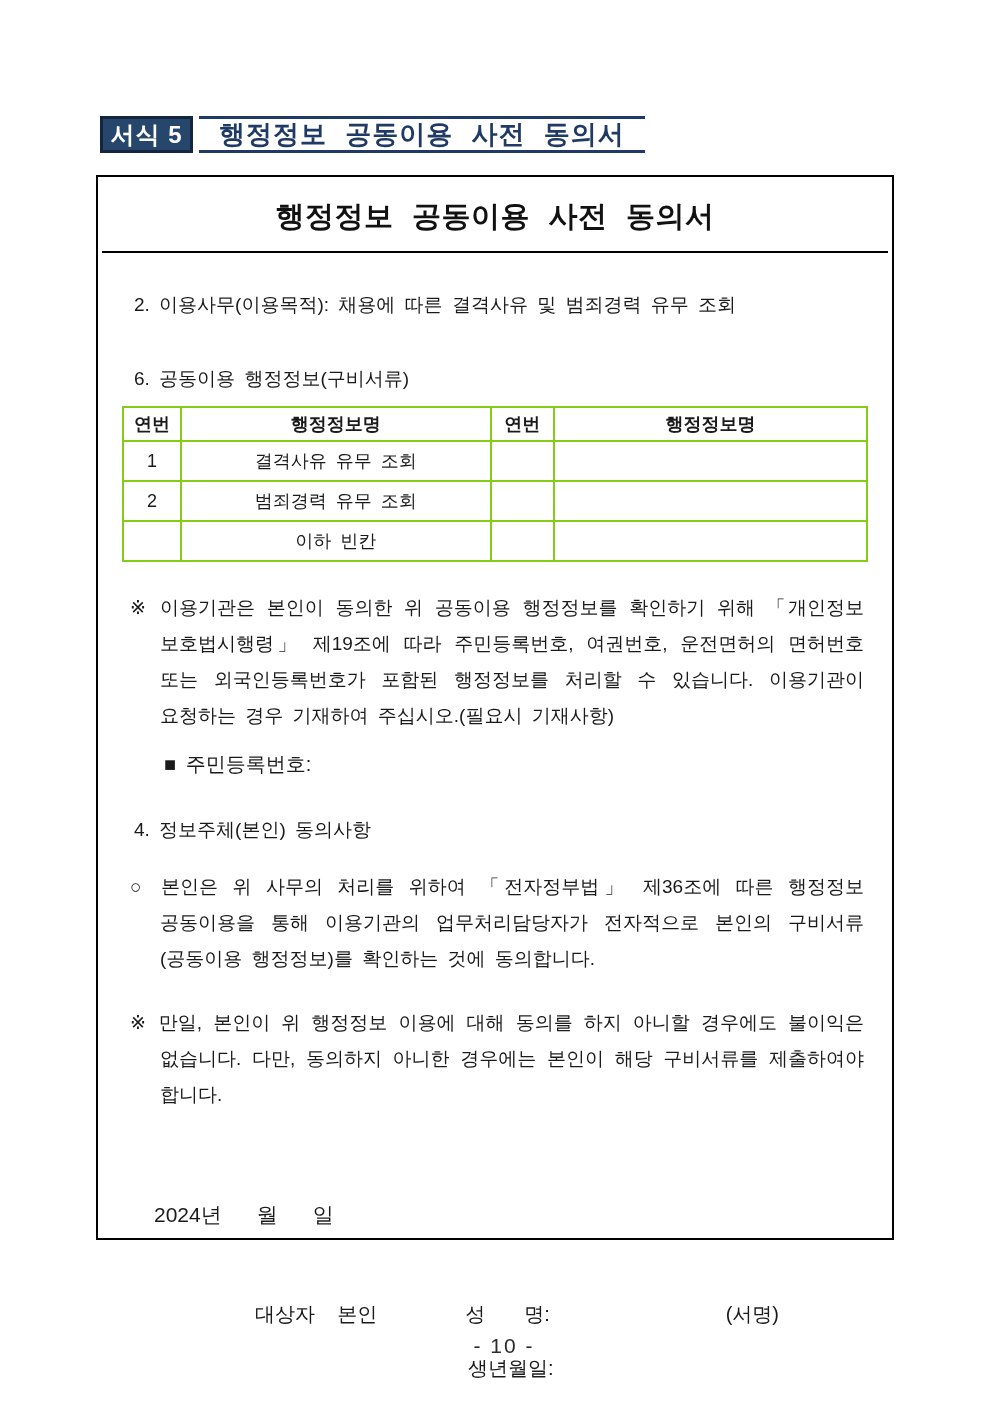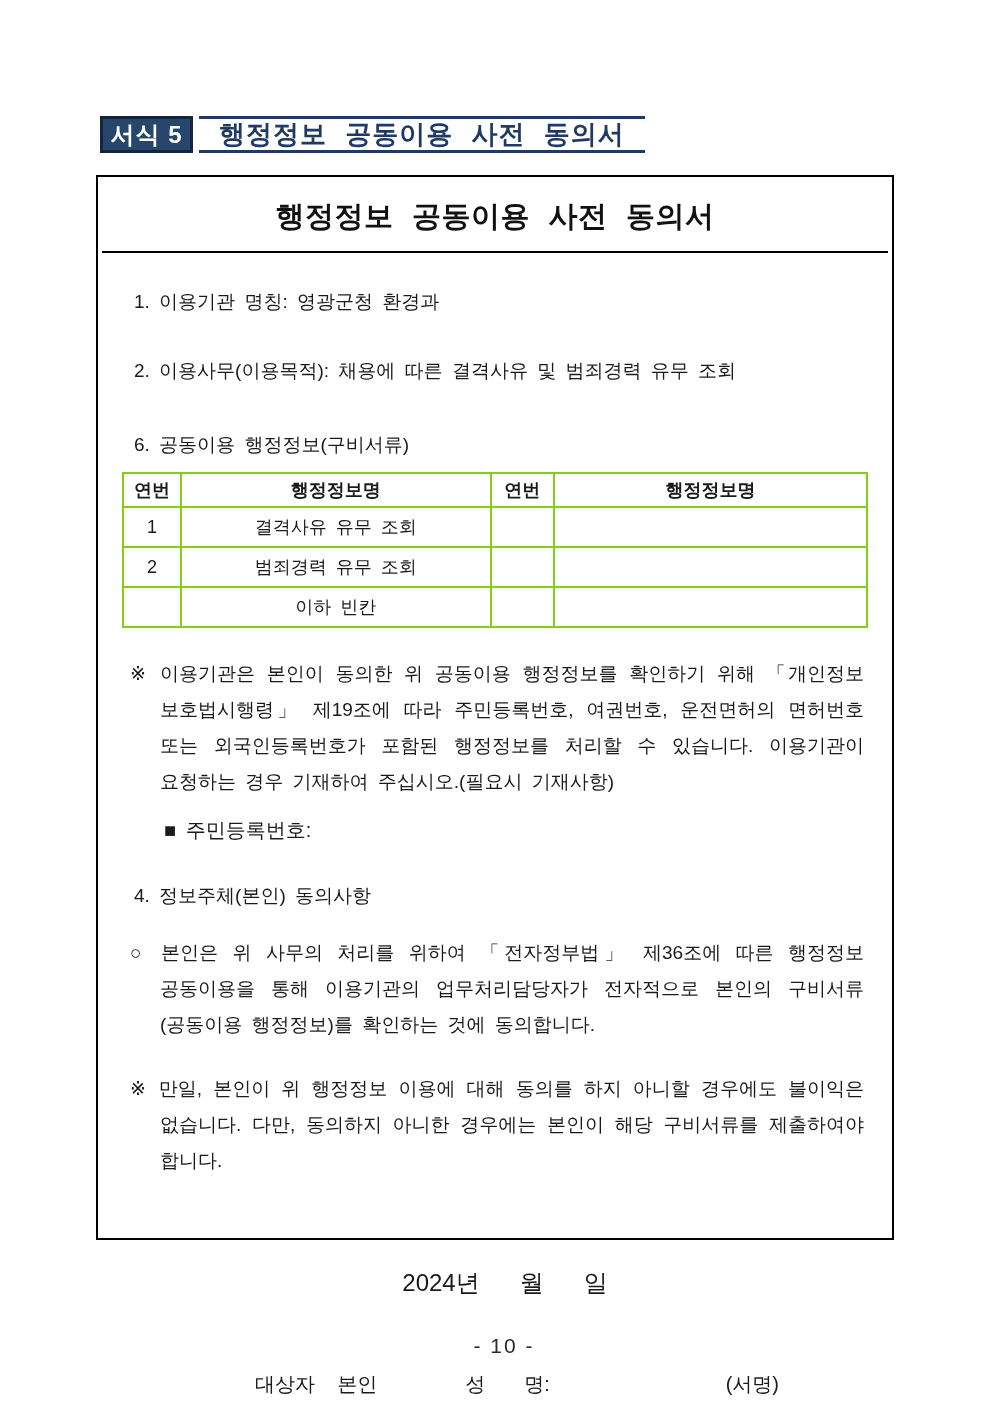--- a/index.html
+++ b/index.html
@@ -108,24 +108,23 @@
     word-break: keep-all;
   }
   .note-1 { margin-top: 24px; }
   .rrn-line { margin-top: 8px; margin-left: 38px; font-size: 20px; line-height: 28px; }
   .consent-para { margin-top: 18px; }
   .note-2 { margin-top: 20px; }
 
   
   .date-line {
     margin-top: 80px;
-    text-align: center;
     position: relative;
-    left: 10px;
-    font-size: 24px;
+    left: 28px;
+    font-size: 21px;
     white-space: pre;
     word-spacing: normal;
   }
   .sign-block { margin-top: 50px; font-size: 20px; word-spacing: normal; }
   .sign-row { display: flex; line-height: 38px; }
   .sign-subject { margin-left: 121px; white-space: pre; }
   .sign-name-label { margin-left: 80px; white-space: pre; }
   .sign-hint { margin-left: 168px; white-space: pre; }
   .sign-indent { margin-left: 334px; white-space: pre; }
 
@@ -149,21 +148,20 @@
   <div class="form-header">
     <div class="form-badge">서식 5</div>
     <div class="form-header-title">행정정보 공동이용 사전 동의서</div>
   </div>
 
   <div class="doc-box">
     <div class="doc-title">행정정보 공동이용 사전 동의서</div>
 
     <div class="doc-body">
 
-      <p class="item item-1">1. 이용기관 명칭: 영광군청 환경과</p>
       <p class="item item-2">2. 이용사무(이용목적): 채용에 따른 결격사유 및 범죄경력 유무 조회</p>
       <p class="item item-3">6. 공동이용 행정정보(구비서류)</p>
 
       <table class="info-table">
         <colgroup>
           <col style="width:7.8%">
           <col style="width:41.6%">
           <col style="width:8.5%">
           <col style="width:42.1%">
         </colgroup>

